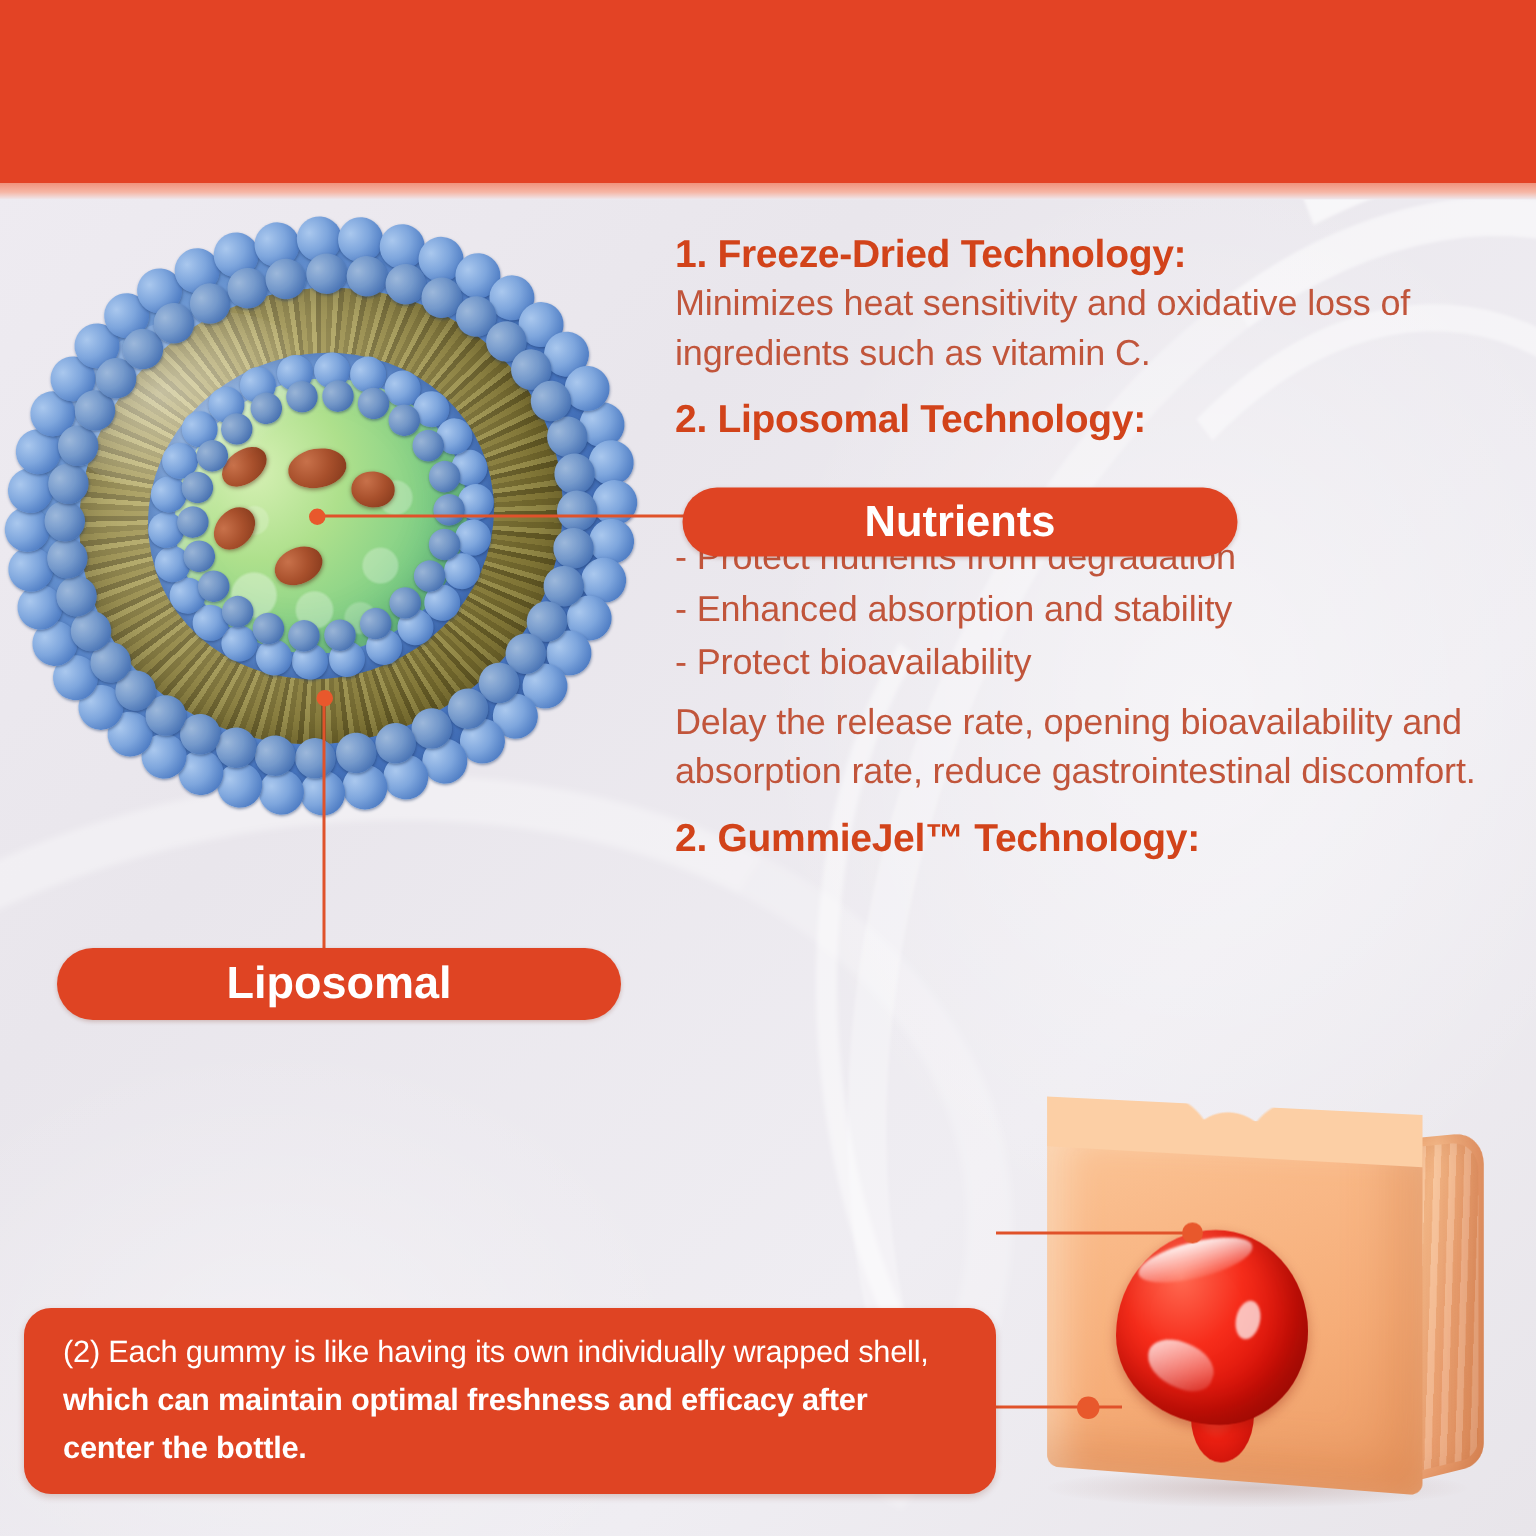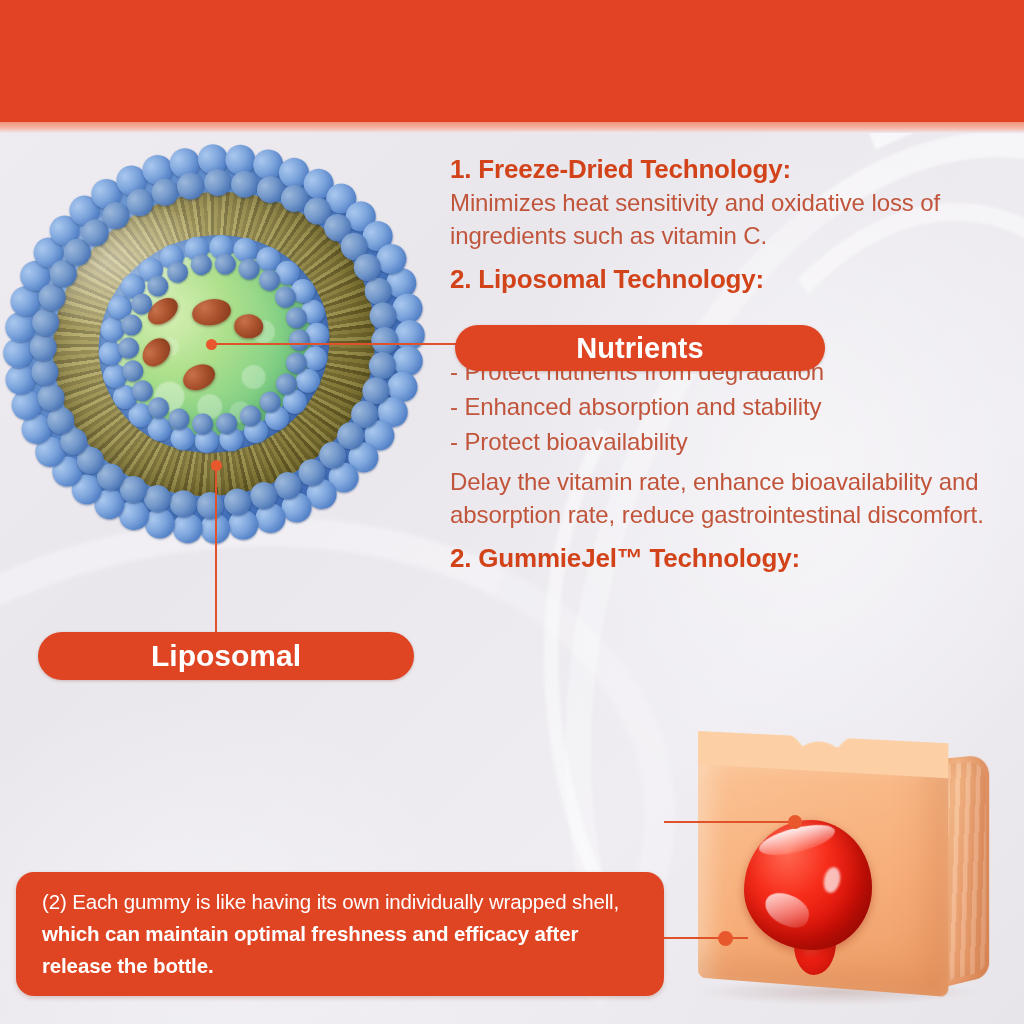--- a/index.html
+++ b/index.html
@@ -602,21 +602,21 @@
 
     <div style="height:56px;"></div>
 
     <div class="bullets">
       <div class="bullet">- Protect nutrients from degradation</div>
       <div class="bullet">- Enhanced absorption and stability</div>
       <div class="bullet">- Protect bioavailability</div>
     </div>
     <div class="sp-sm"></div>
 
-    <div class="body">Delay the vitamin rate, enhance bioavailability and absorption rate, reduce gastrointestinal discomfort.</div>
+    <div class="body">Delay the release rate, opening bioavailability and absorption rate, reduce gastrointestinal discomfort.</div>
     <div class="sp-md"></div>
 
     <div class="head">2. GummieJel™ Technology:</div>
   </div>
 
   <div class="gummy-wrap">
     <div class="gummy-shadow"></div>
     <div class="gummy-side"></div>
     <div class="gummy-side-rib"></div>
     <div class="gummy-body"></div>
@@ -628,15 +628,15 @@
     <div class="jelly-hl-3"></div>
   </div>
 
   <div class="leader-line" style="left:664px;top:821px;width:130px;height:2px;"></div>
   <div class="leader-dot" style="left:788px;top:815px;width:14px;height:14px;"></div>
 
   <div class="leader-line" style="left:664px;top:937px;width:84px;height:2px;"></div>
   <div class="leader-dot" style="left:718px;top:931px;width:15px;height:15px;"></div>
 
 
-  <div class="callout" id="callout-2"><span>(2) Each gummy is like having its own individually wrapped shell, </span><b>which can maintain optimal freshness and efficacy after release the bottle.</b></div>
+  <div class="callout" id="callout-2"><span>(2) Each gummy is like having its own individually wrapped shell, </span><b>which can maintain optimal freshness and efficacy after center the bottle.</b></div>
 
 </div>
 
 </body></html>

